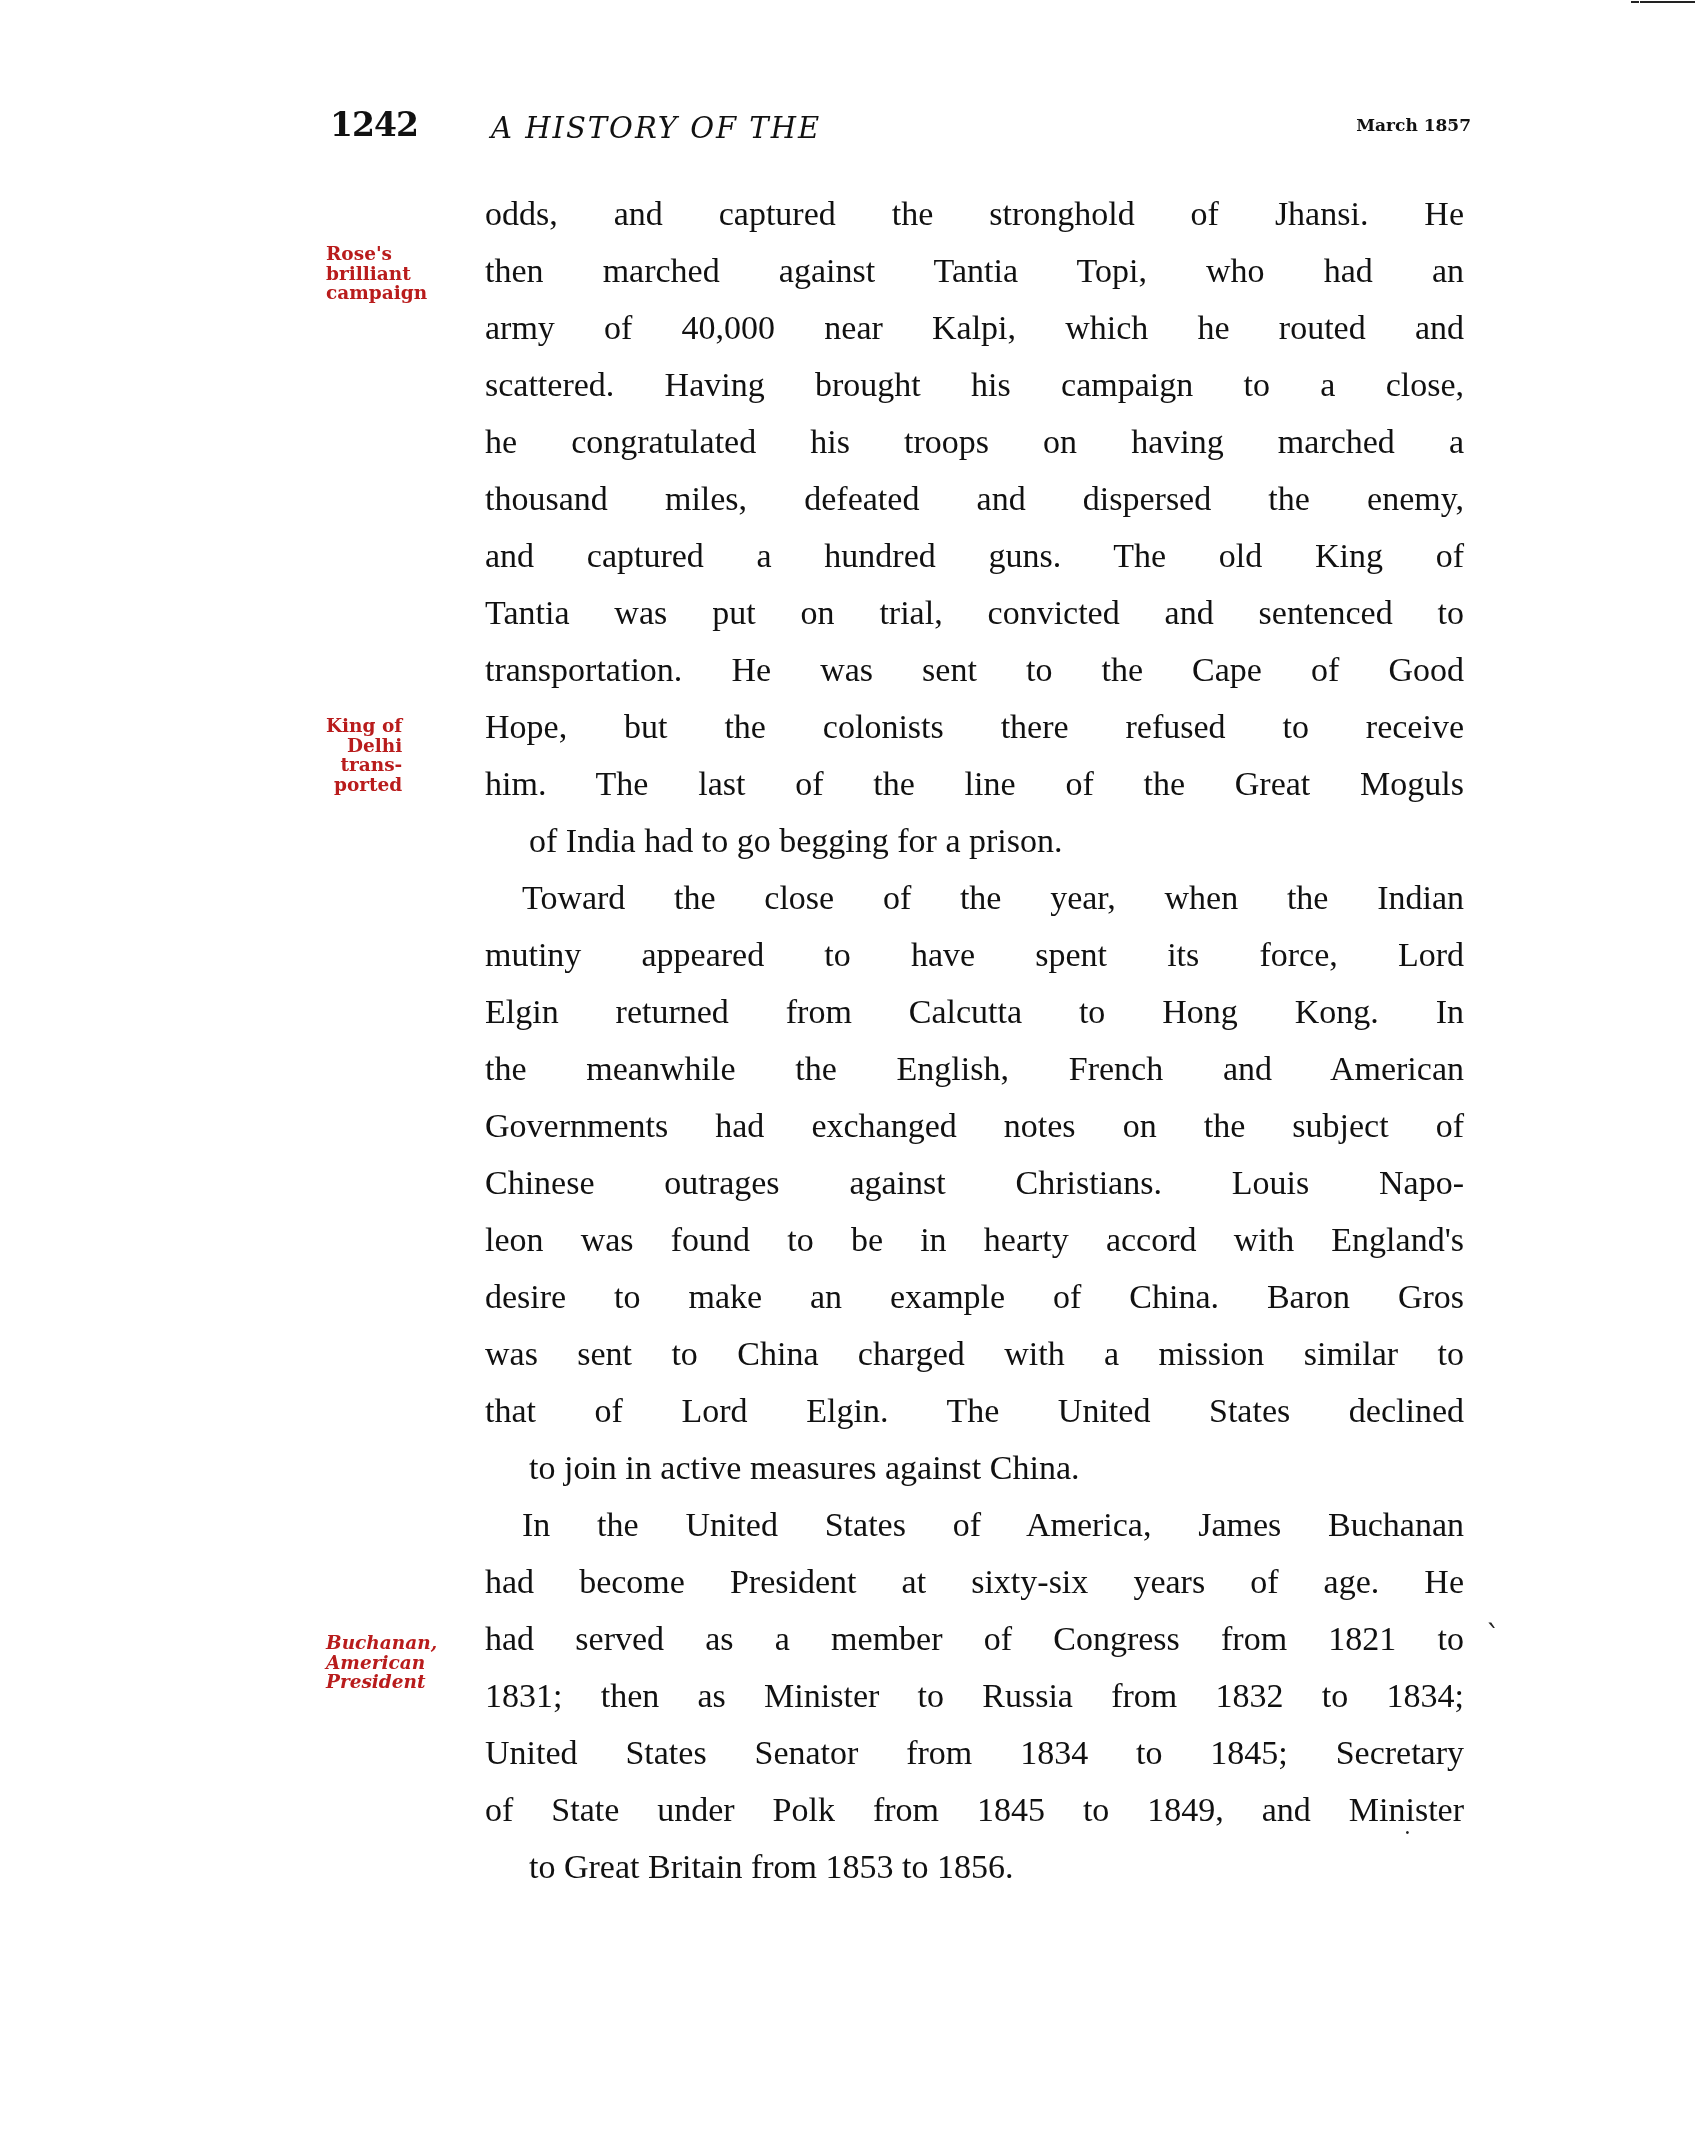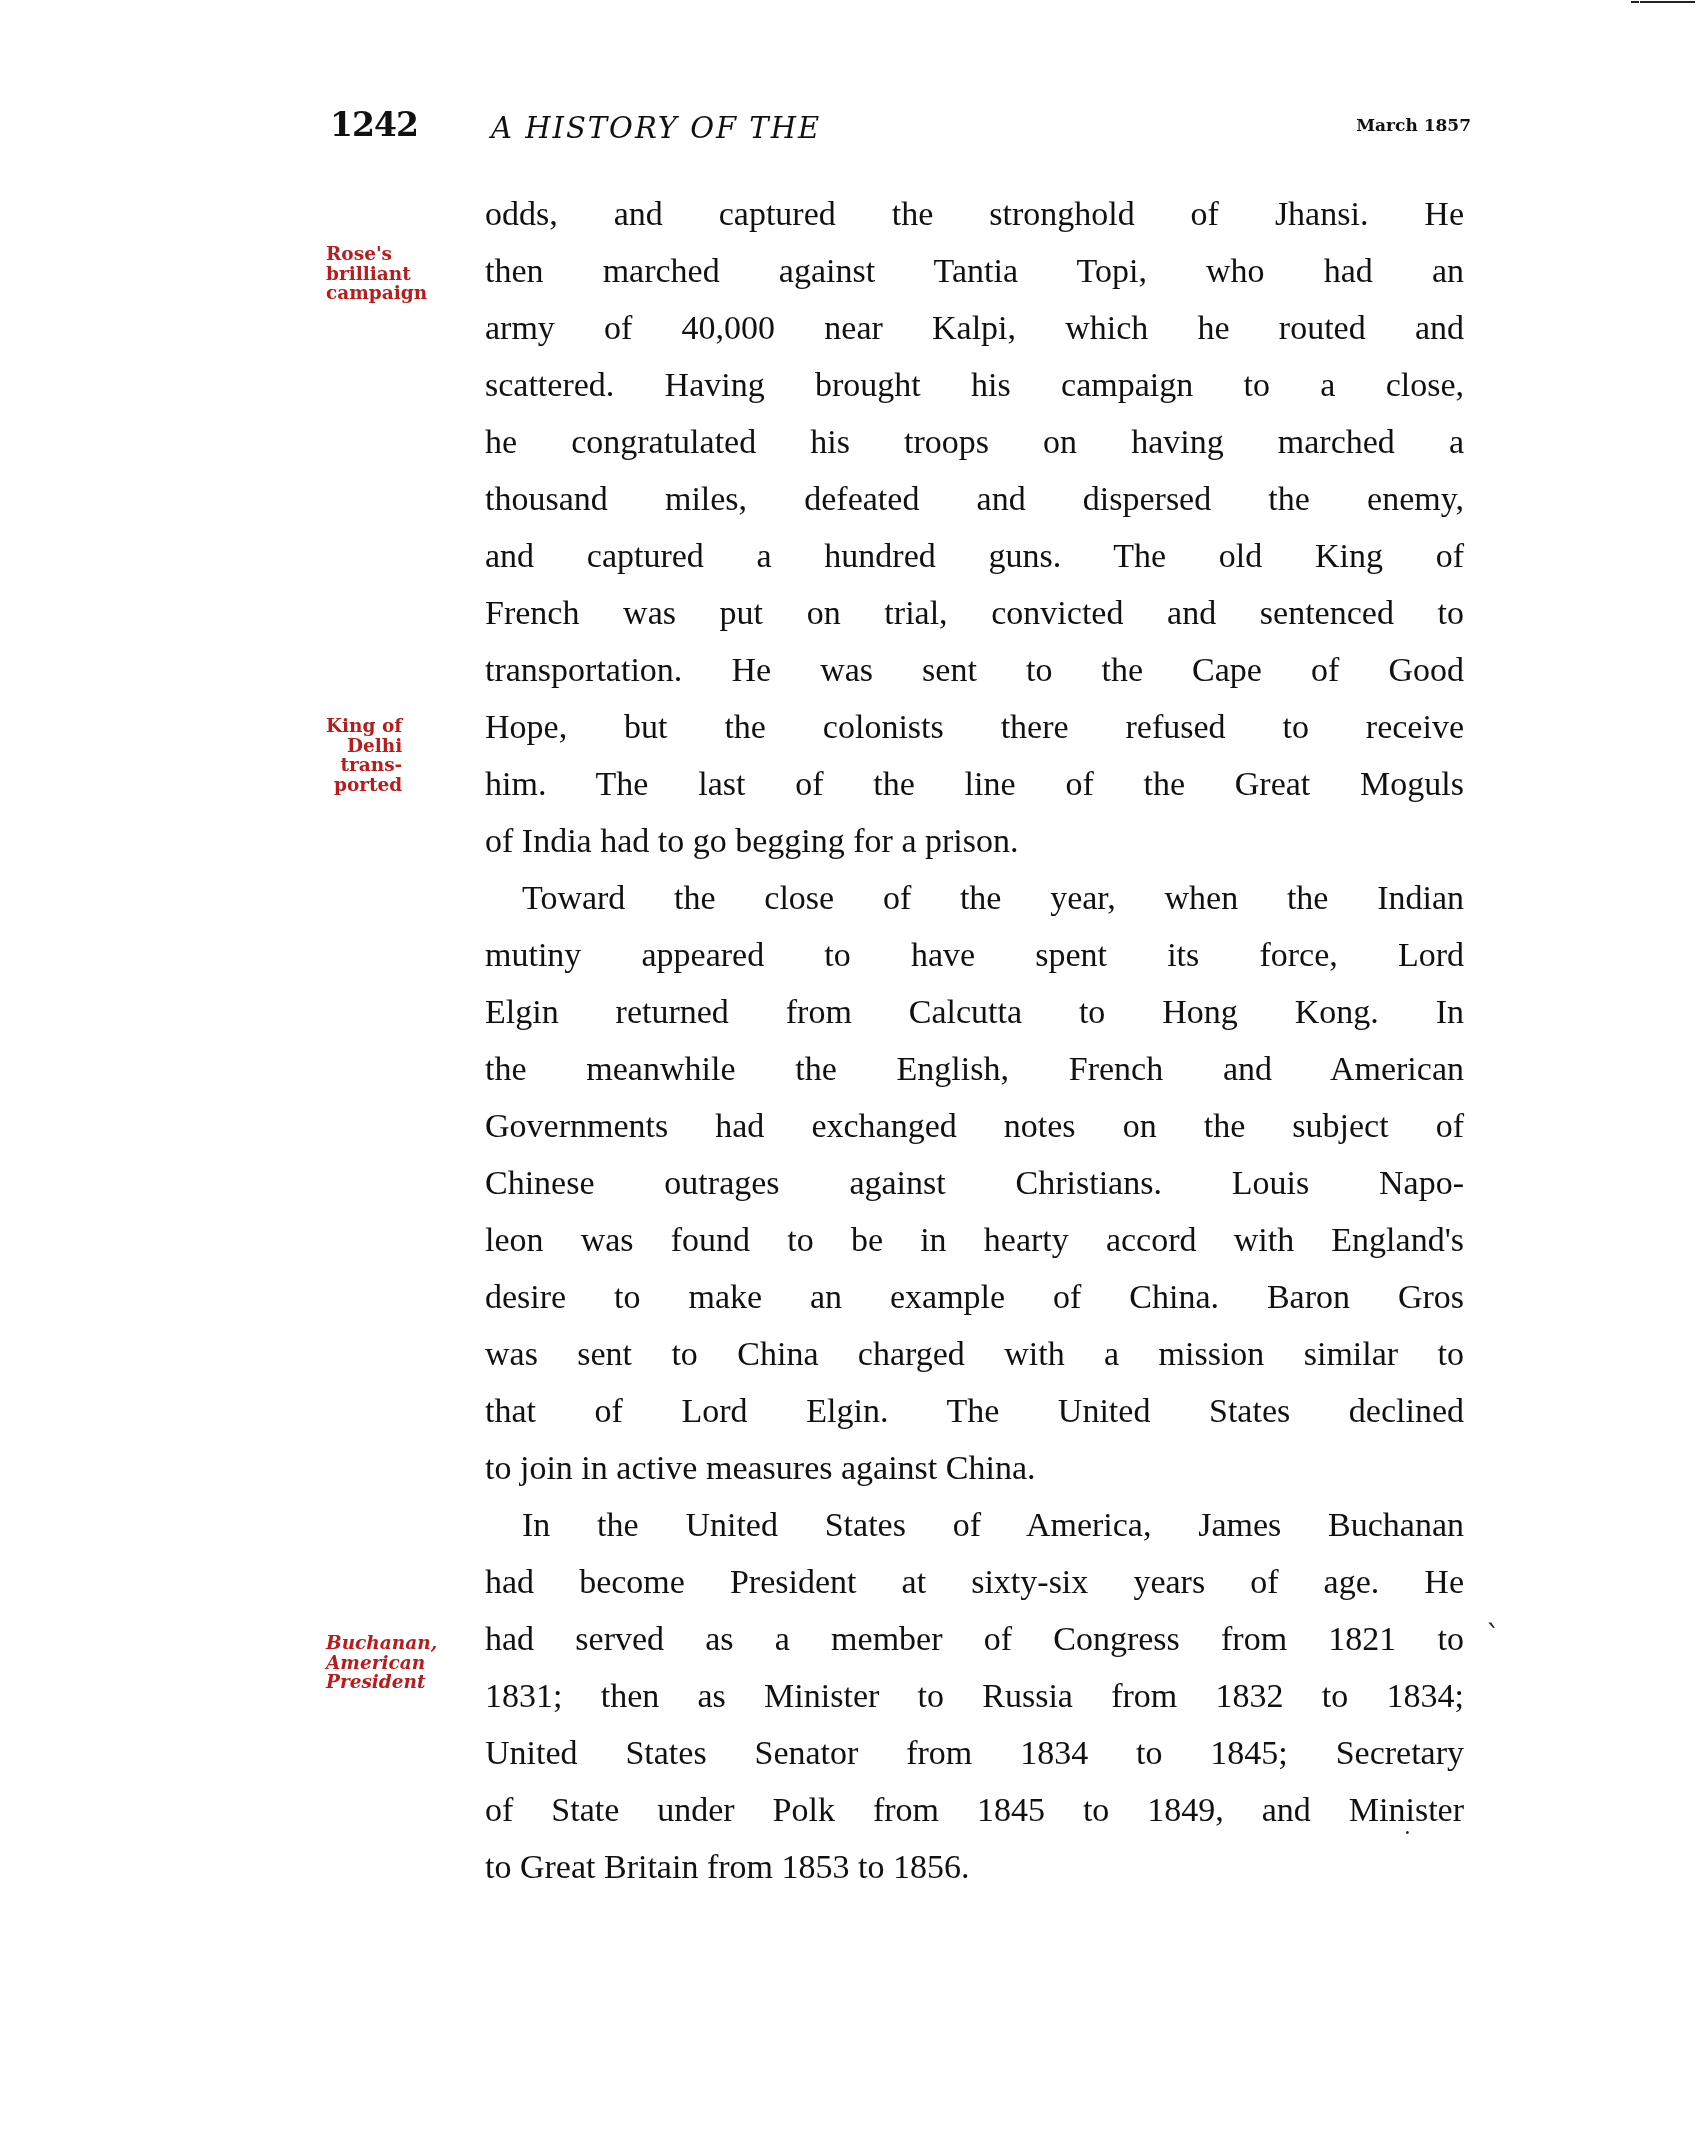--- a/index.html
+++ b/index.html
@@ -7,21 +7,21 @@
     .page { position: absolute; left: 0; top: 0; width: 1704px; height: 2146px; border-radius: 24px; }
     .corner-rule { position: absolute; top: 1px; height: 2px; background: #222; }
     .corner-rule.a { left: 1631px; width: 7.8px; }
     .corner-rule.b { left: 1640px; width: 55px; }
     .header { position: absolute; top: 105px; left: 330px; width: 1141px; height: 49px; font-family: "DejaVu Serif", serif; }
     .pg-num { position: absolute; left: 0; top: 0; font-size: 33px; font-weight: bold; letter-spacing: -1px; }
     .running-title { position: absolute; left: 161px; top: 5.9px; font-size: 29px; font-style: italic; letter-spacing: 2px; }
     .running-date { position: absolute; right: 0; top: 9.8px; font-size: 17px; font-weight: bold; }
     .body-text { position: absolute; left: 485px; top: 185px; width: 979px; font-family: Liberation Serif, serif; font-size: 34px; line-height: 57px; }
     .line { display: block; text-align: justify; text-align-last: justify; white-space: nowrap; height: 57px; }
-    .line.last { text-align-last: left; }
+    .line.last { text-align-last: left; margin-left: 44px; }
     .line.indent { padding-left: 37px; }
     .margin-note { position: absolute; left: 326px; font-family: "DejaVu Serif", serif; font-size: 18.5px; line-height: 19.5px; font-weight: bold; color: #b91c1c; }
     .stray-mark { position: absolute; font-family: "DejaVu Serif", serif; color: #222; }
   </style>
 </head>
 <body>
 
 <div class="page">
   <div class="corner-rule a"></div>
   <div class="corner-rule b"></div>
@@ -51,21 +51,21 @@
 
   <div class="body-text">
     <div>
       <span class="line">odds, and captured the stronghold of Jhansi.  He</span>
       <span class="line">then marched against Tantia Topi, who had an</span>
       <span class="line">army of 40,000 near Kalpi, which he routed and</span>
       <span class="line">scattered. Having brought his campaign to a close,</span>
       <span class="line">he congratulated his troops on having marched a</span>
       <span class="line">thousand miles, defeated and dispersed the enemy,</span>
       <span class="line">and captured a hundred guns. The old King of</span>
-      <span class="line">French was put on trial, convicted and sentenced to</span>
+      <span class="line">Tantia was put on trial, convicted and sentenced to</span>
       <span class="line">transportation. He was sent to the Cape of Good</span>
       <span class="line">Hope, but the colonists there refused to receive</span>
       <span class="line">him. The last of the line of the Great Moguls</span>
       <span class="line last">of India had to go begging for a prison.</span>
     </div>
     <div>
       <span class="line indent">Toward the close of the year, when the Indian</span>
       <span class="line">mutiny appeared to have spent its force, Lord</span>
       <span class="line">Elgin returned from Calcutta to Hong Kong. In</span>
       <span class="line">the meanwhile the English, French and American</span>

